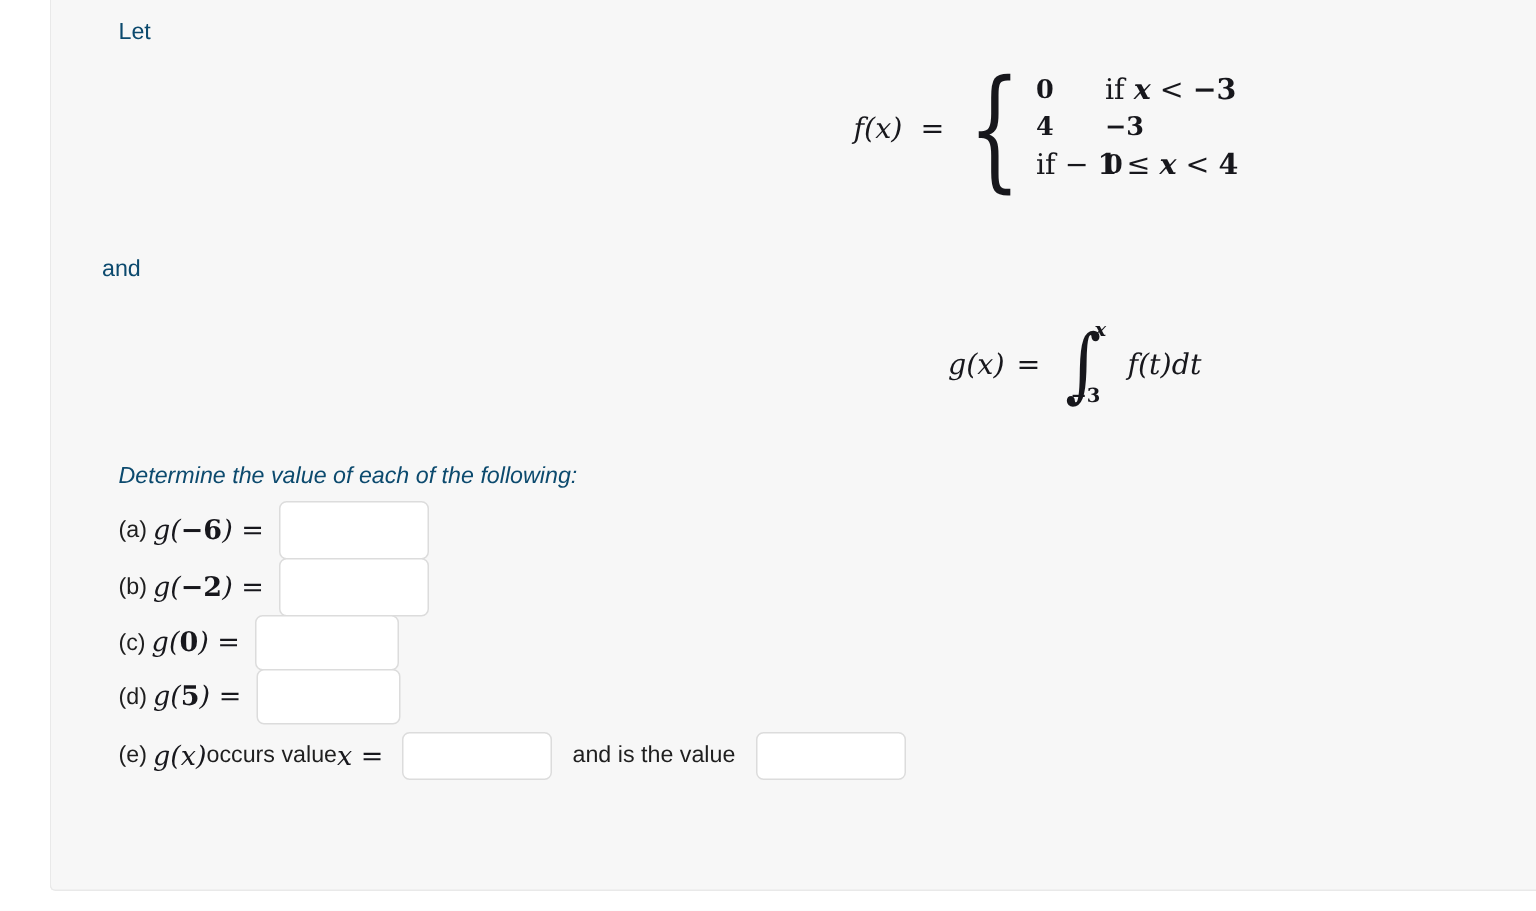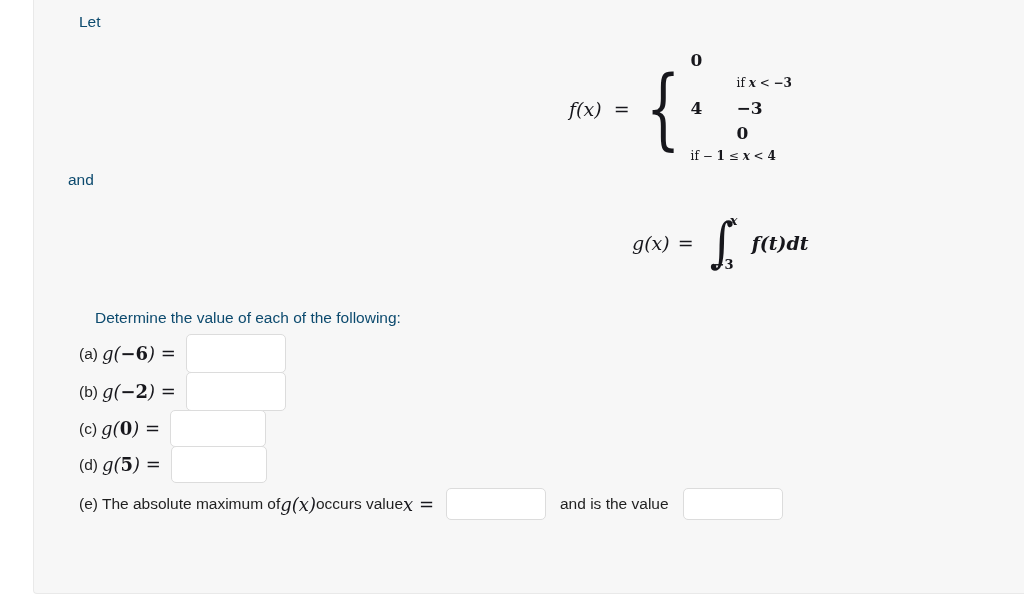--- a/index.html
+++ b/index.html
@@ -38,21 +38,21 @@
   }
   .mathup {
     font-style: normal;
   }
 
   
   .abs { position: absolute; }
 
   #let-line  { left: 45px; top: 27px; }
   #and-line  { left: 34px; top: 185px; }
-  #determine-line { left: 61px; top: 323px; }
+  #determine-line { left: 45px; top: 323px; font-style: italic; }
   #hint-line { left: 45px; top: 551px; font-size: 15.5px; }
 
   
   #piecewise {
     left: 535px;
     top: 63px;
     display: flex;
     align-items: center;
     font-size: 19px;
   }
@@ -83,25 +83,24 @@
   #cases .val {
     font-family: "DejaVu Serif", "Liberation Serif", serif;
     font-weight: bold;
     font-style: normal;
     font-size: 17px;
     color: #17171c;
     line-height: 23px;
   }
   #cases .cond {
     font-family: "DejaVu Serif", "Liberation Serif", serif;
-    font-size: 12px;
+    font-size: 19px;
     color: #17171c;
     line-height: 23px;
     white-space: nowrap;
-    margin-top: 23px;
   }
   #cases .cond .kw { font-style: normal; }
   #cases .cond .var { font-style: italic; font-weight: bold; }
   #cases .cond .num { font-style: normal; font-weight: bold; }
   #cases .cond .op  { font-style: normal; }
 
   
   #gdef {
     left: 598px;
     top: 229px;
@@ -148,21 +147,20 @@
     left: 12px;
     bottom: -1px;
     font-size: 13px;
     font-style: normal;
     font-weight: bold;
   }
   #gdef .integrand {
     font-style: italic;
     font-size: 19px;
     margin-left: 4px;
-    font-weight: bold;
   }
 
   
   .ans-row {
     position: absolute;
     display: flex;
     align-items: center;
     left: 45px;
   }
   .ans-label-plain {
@@ -298,21 +296,20 @@
     <span class="ans-label-plain">(d)</span>
     <span class="ans-label-math">
       g(<span class="num">5</span>)<span class="eqs">&nbsp;=</span>
     </span>
     <input class="answer-box" type="text" value="" style="">
   </div>
 
   <div class="ans-row" id="row-e">
     <span class="prefix-plain">(e)</span>
     <span class="sp"></span>
-    <span class="prefix-plain">The absolute maximum of </span>
     <span class="ans-label-math">g(x)</span>
     <span class="prefix-plain"> occurs value </span>
     <span class="ans-label-math">
       x<span class="eqs">&nbsp;=</span>
     </span>
     <input class="answer-box box-x" type="text" value="" style="">
     <span class="mid-text">and is the value</span>
     <input class="answer-box box-v" type="text" value="" style="">
   </div>
 

